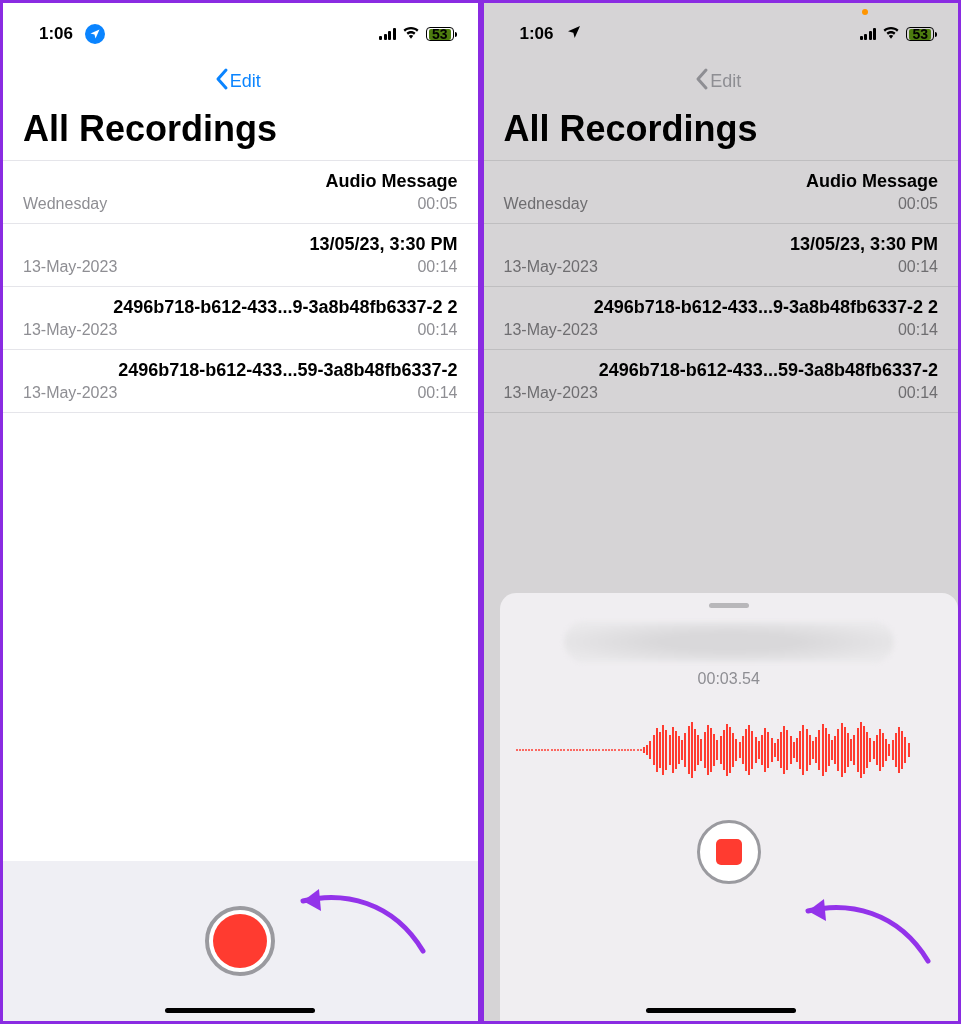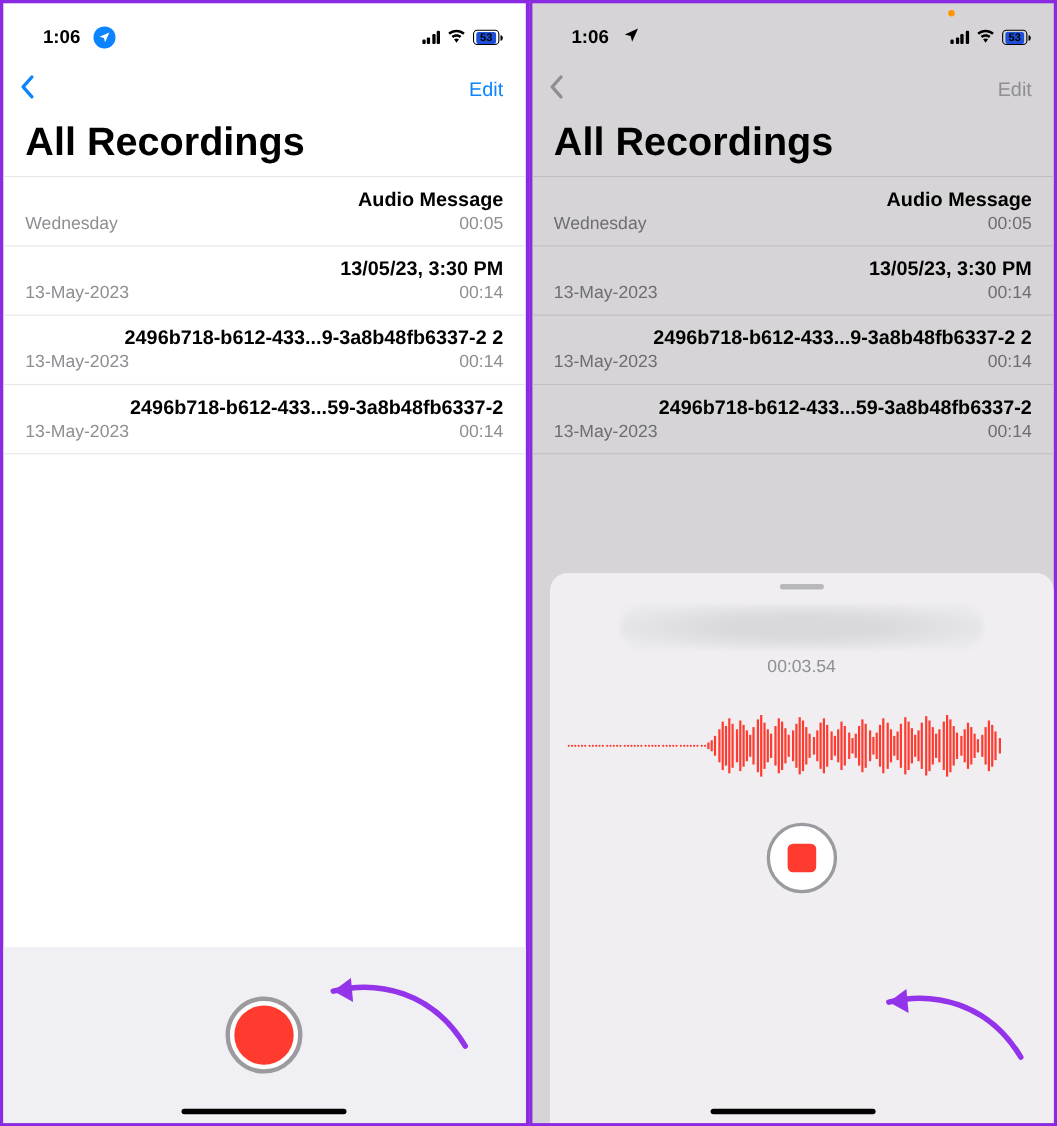--- a/index.html
+++ b/index.html
@@ -49,29 +49,30 @@
 .battery {
   display: flex; align-items: center;
   border: 1.5px solid #000; border-radius: 4px;
   padding: 0 2px; height: 14px; position: relative;
 }
 .battery::after {
   content: ""; position: absolute; right: -4px; top: 4px;
   width: 2px; height: 5px; background: #000; border-radius: 0 2px 2px 0;
 }
 .battery-fill {
-  background: #1d4ed8; border-radius: 2px;
-  font-size: 10px; font-weight: 700; padding: 0 3px;
+  background: #4d7c0f; border-radius: 2px;
+  font-size: 14px; font-weight: 700; padding: 0 3px;
   line-height: 11px;
+  text-decoration: underline;
 }
 .priv-dot { width:6px; height:6px; border-radius:50%; background:#ff9500; position:absolute; top:6px; right:90px; }
 
 
 .nav-bar {
-  display: flex; justify-content: space-between; align-items: center;
+  display: flex; justify-content: center; align-items: center;
   padding: 12px 20px 10px 14px;
   font-size: 18px;
 }
 .back-chevron svg { width: 16px; height: 24px; }
 .phone.left .back-chevron svg { stroke: #0a84ff; }
 .phone.right .back-chevron svg { stroke: #8e8e93; }
 .phone.left .edit-btn { color: #0a84ff; }
 .phone.right .edit-btn { color: #8e8e93; }
 
 
@@ -108,21 +109,21 @@
   display: flex; align-items: center; justify-content: center;
 }
 .record-btn-inner {
   width: 54px; height: 54px; border-radius: 50%;
   background: #ff3b30;
 }
 
 
 .bottom-right {
   position: absolute; bottom: 0; left: 0; right: 0;
-  height: 500px;
+  height: 428px;
   background: #f0eef1;
   border-radius: 16px 16px 0 0;
   margin-left: 16px;
 }
 .grabber {
   width: 40px; height: 5px; background: #b8b7ba;
   border-radius: 3px; margin: 10px auto;
 }
 .blur-name {
   width: 330px; height: 40px; border-radius: 20px;

